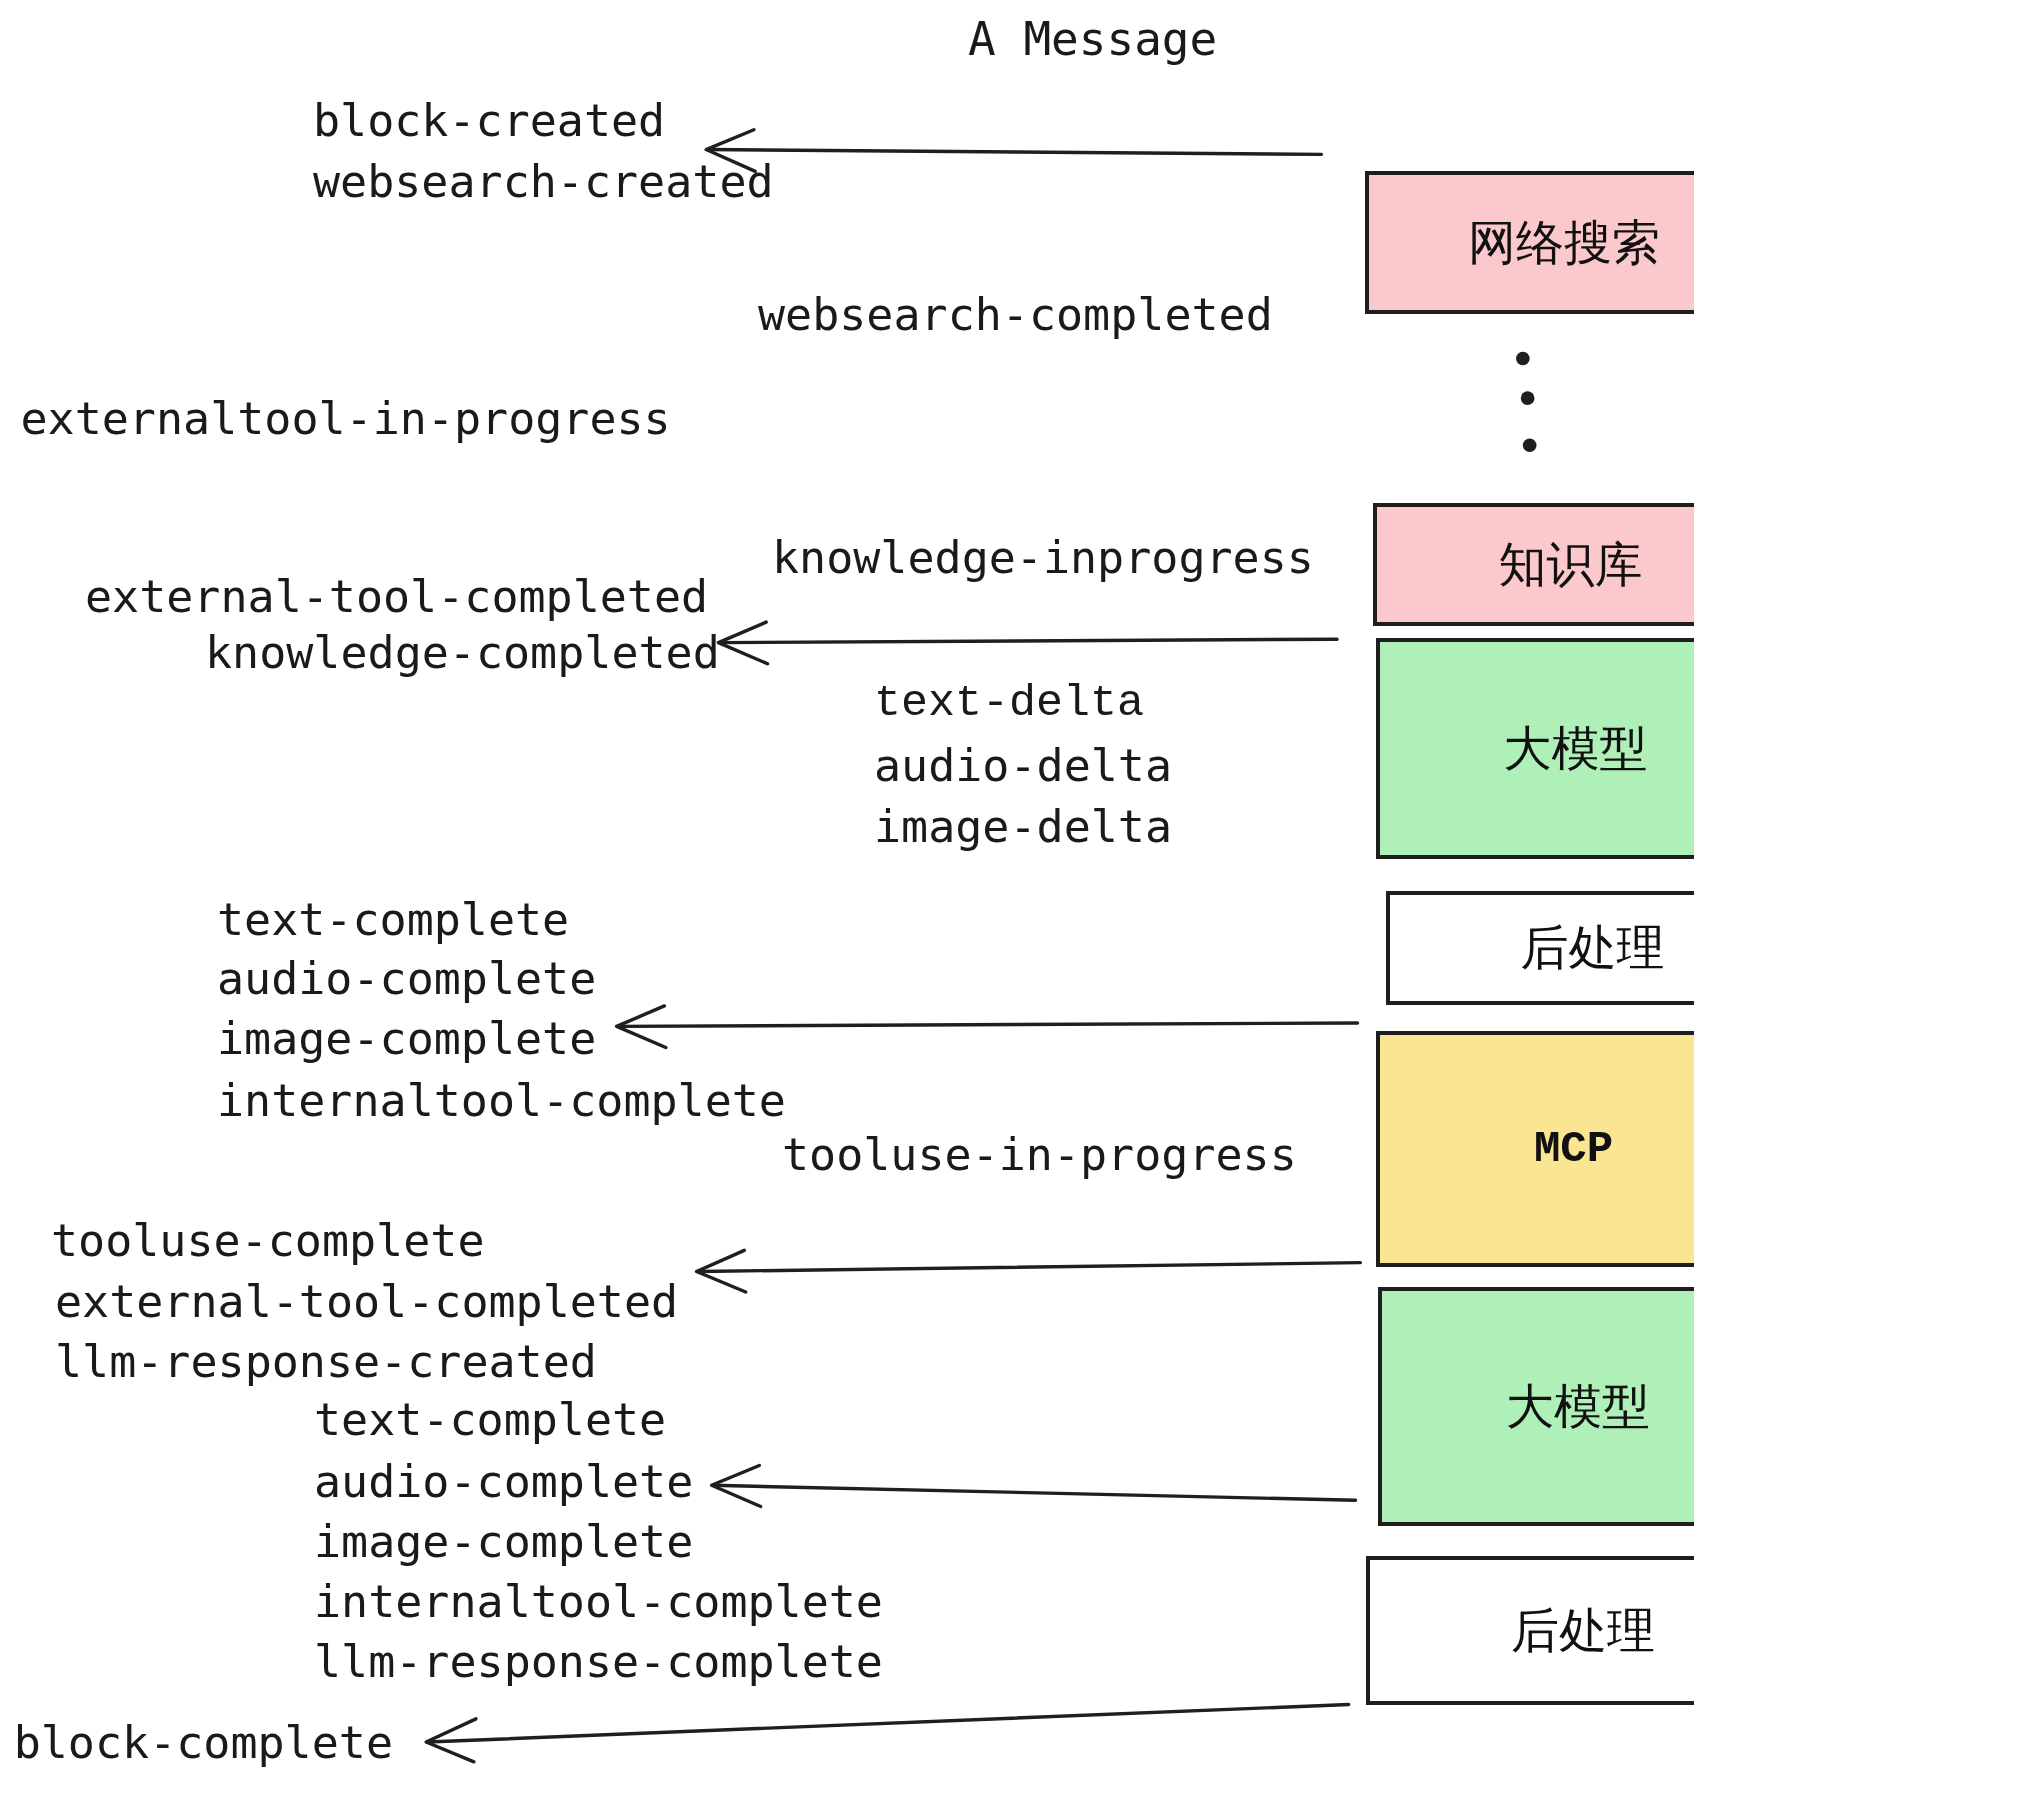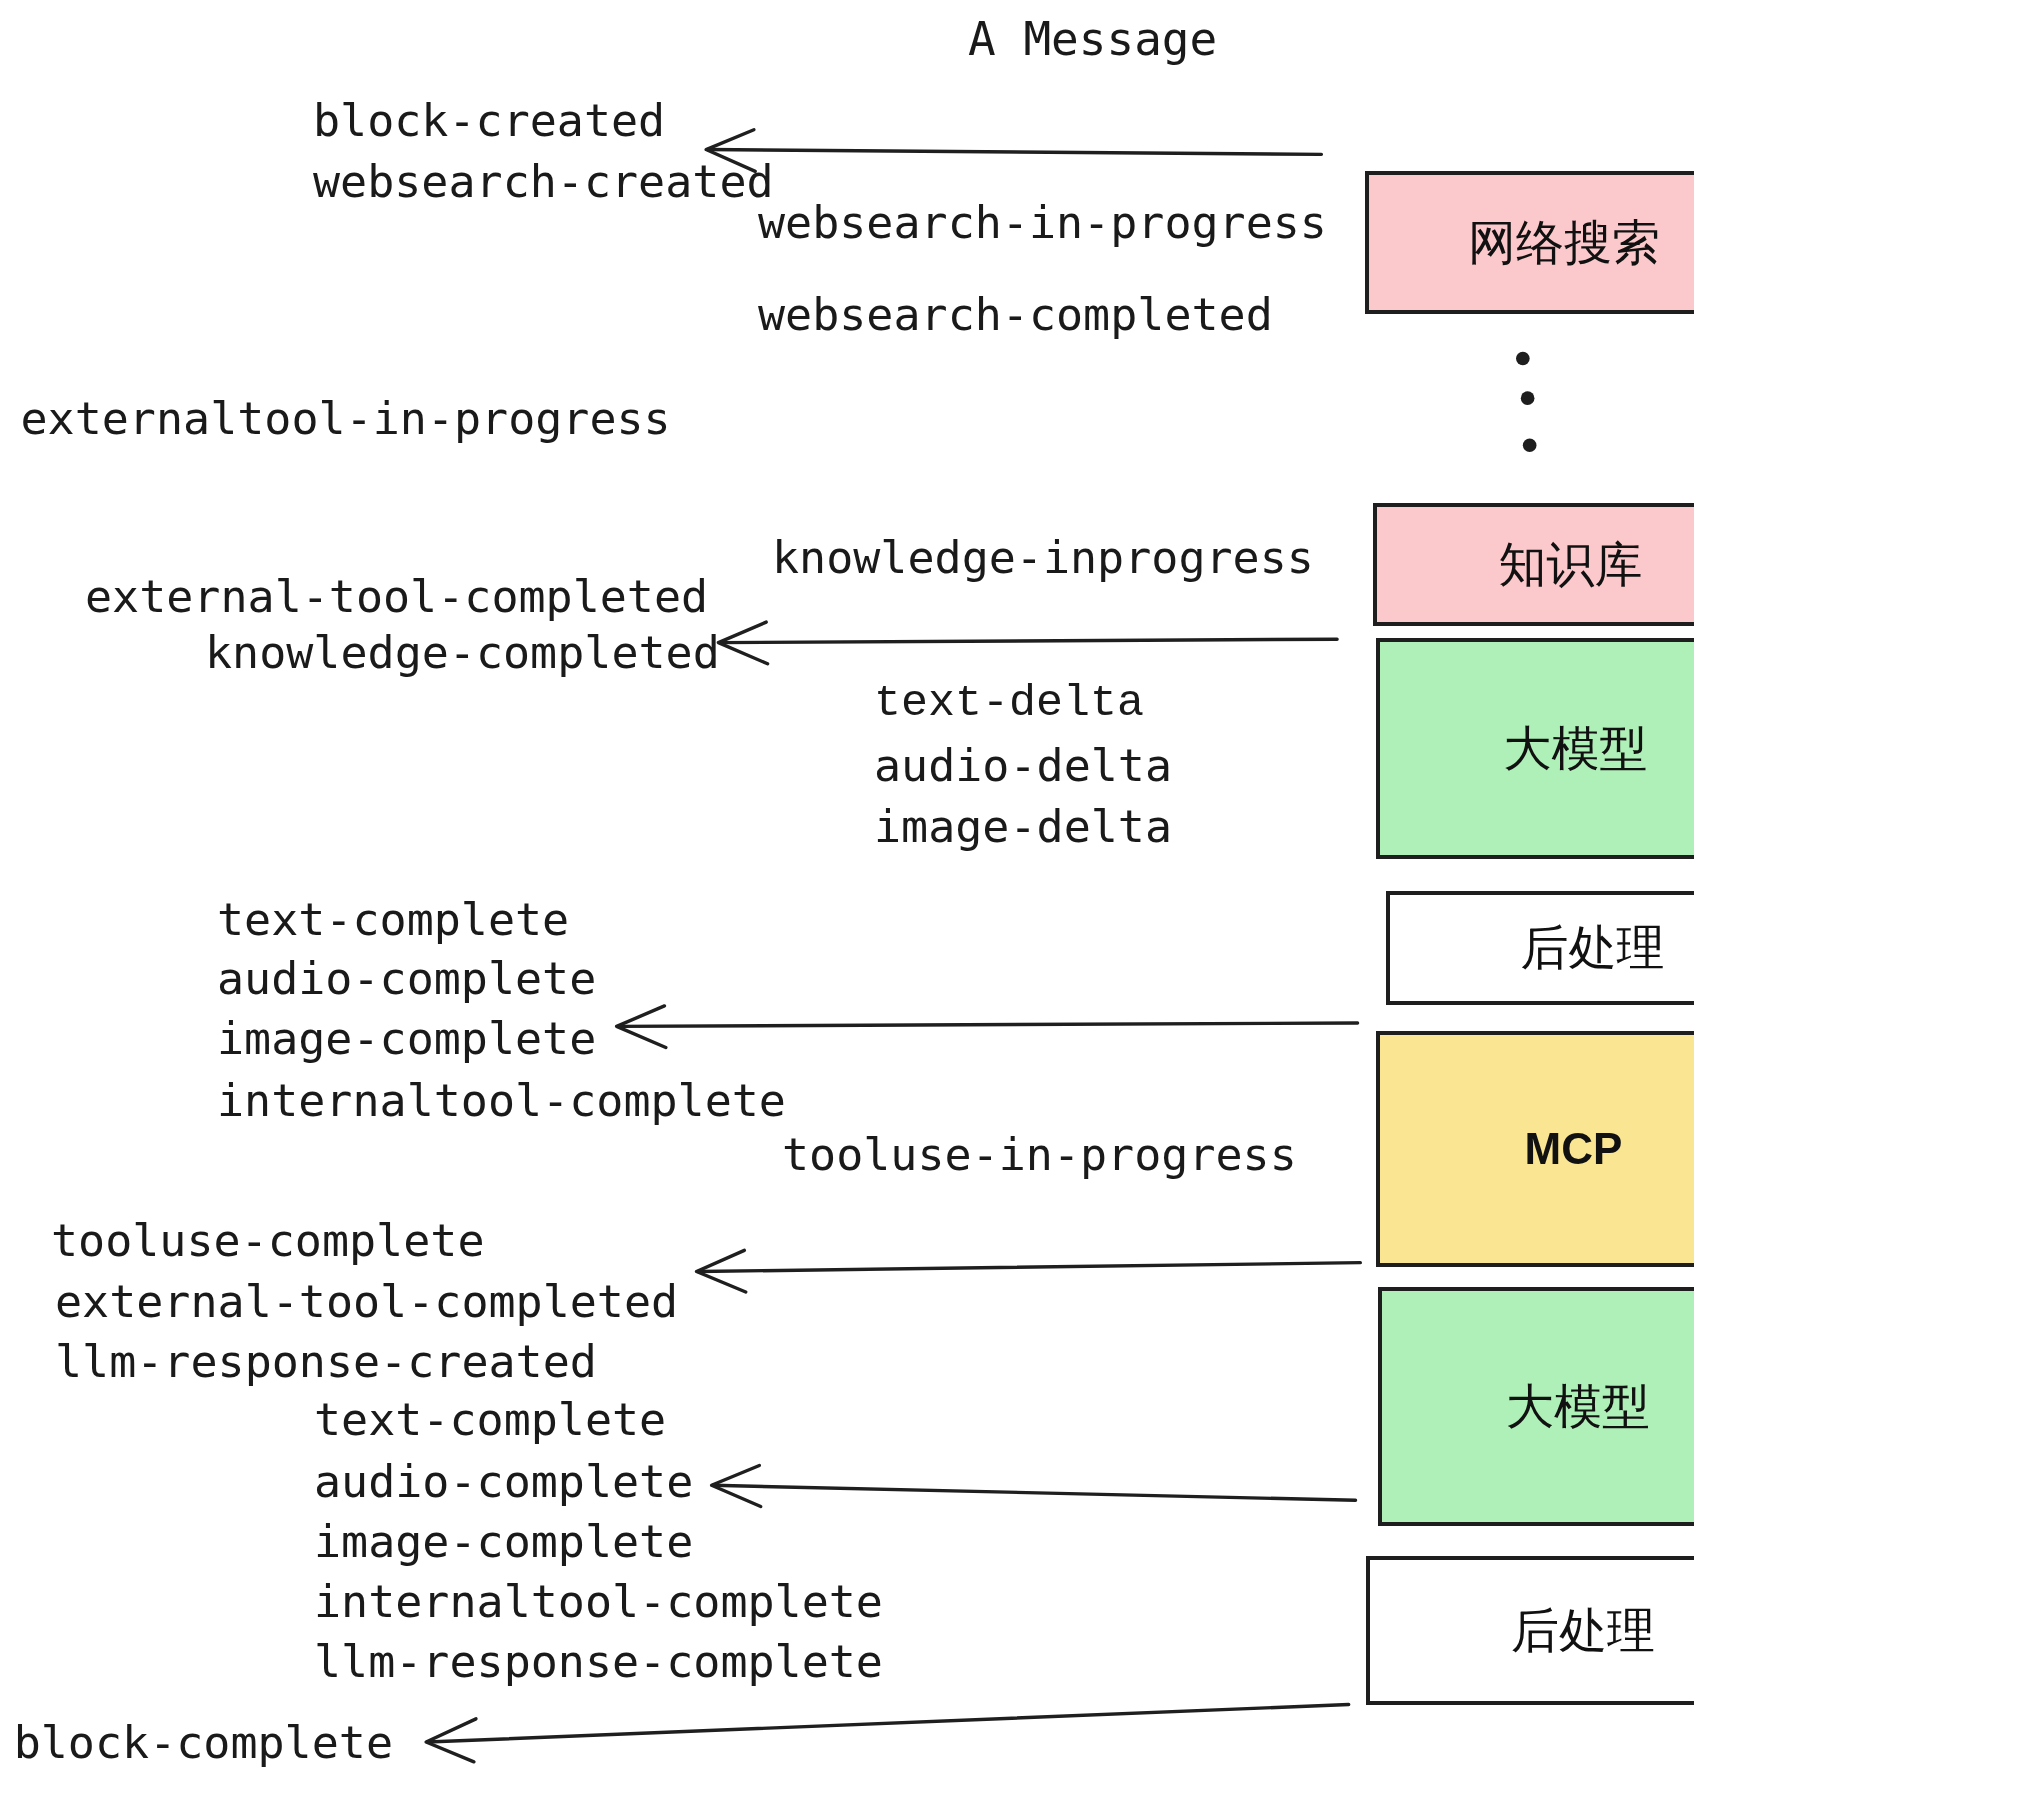--- a/index.html
+++ b/index.html
@@ -36,21 +36,21 @@
     justify-content: center;
     font-size: 48px;
     color: #111111;
     font-family: "Liberation Sans", sans-serif;
     margin-left: 17px;
   }
   .box.pink   { background: #fbc9cb; }
   .box.green  { background: #aff0b8; }
   .box.yellow { background: #fae592; }
   .box.white  { background: #ffffff; }
-  .box .mcp-label { font-family: Liberation Sans, sans-serif; font-size: 44px; font-weight: 700; }
+  .box .mcp-label { font-family: Liberation Mono, monospace; font-size: 44px; font-weight: 700; }
   .side-label {
     position: absolute;
     font-size: 48px;
     color: #1a1a1a;
     white-space: nowrap;
     transform: translateY(-50%);
     font-family: "Liberation Sans", sans-serif;
   }
   svg.overlay {
     position: absolute;
@@ -118,21 +118,20 @@
       <circle cx="2230" cy="525" r="10"></circle>
       <circle cx="2237" cy="583" r="10"></circle>
       <circle cx="2240" cy="652" r="10"></circle>
     </g>
   </svg>
 
   <div class="title" style="left:968px; top:12.3px;">A Message</div>
 
   <div class="ev" style="left:313px;  top:181px;">websearch-created</div>
   <div class="ev" style="left:313px;  top:120px;">block-created</div>
-  <div class="ev" style="left:758px; top:222px;">websearch-in-progress</div>
   <div class="ev" style="left:758px; top:314px;">websearch-completed</div>
   <div class="ev" style="left:20.5px;   top:418px;">externaltool-in-progress</div>
   <div class="ev" style="left:85px;  top:596px;">external-tool-completed</div>
   <div class="ev" style="left:205px;  top:652px;">knowledge-completed</div>
   <div class="ev" style="left:772px; top:557px;">knowledge-inprogress</div>
   <div class="ev" style="left:874px; top:703px;font-family:Liberation Mono, monospace;">text-delta</div>
   <div class="ev" style="left:874px; top:765px;">audio-delta</div>
   <div class="ev" style="left:874px; top:826px;">image-delta</div>
   <div class="ev" style="left:217px;  top:919px;">text-complete</div>
   <div class="ev" style="left:217px;  top:978px;">audio-complete</div>

